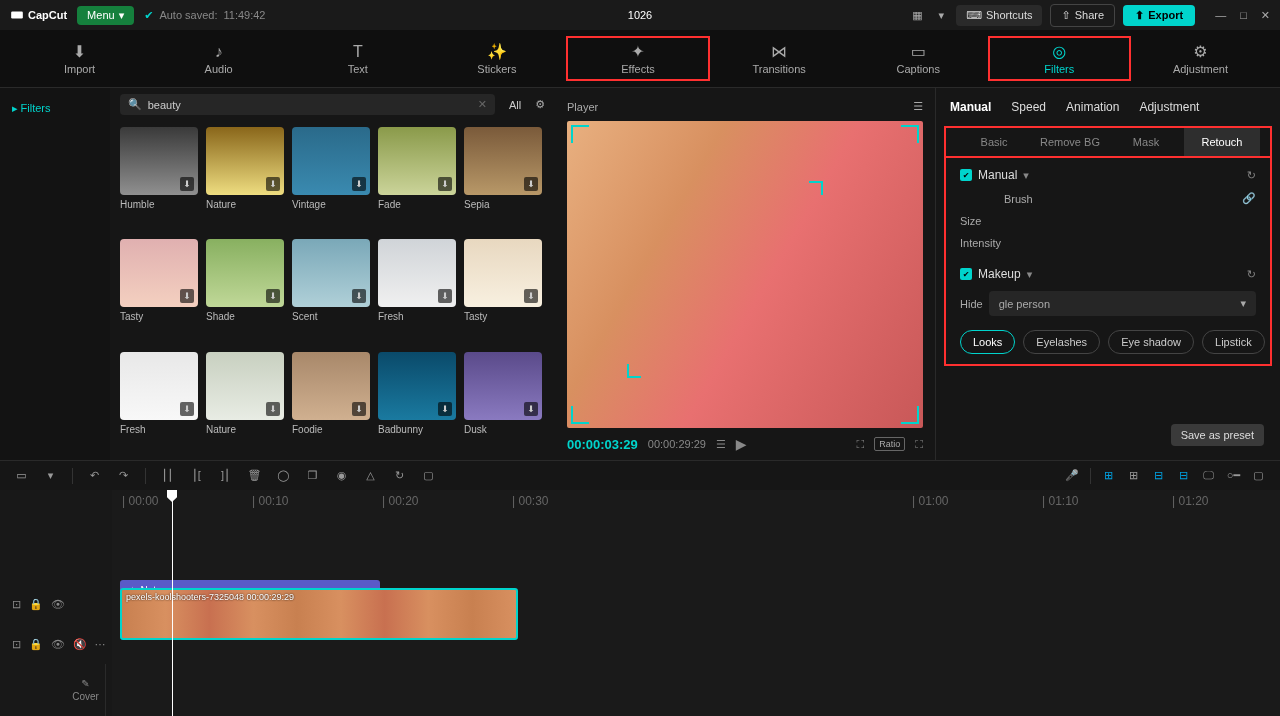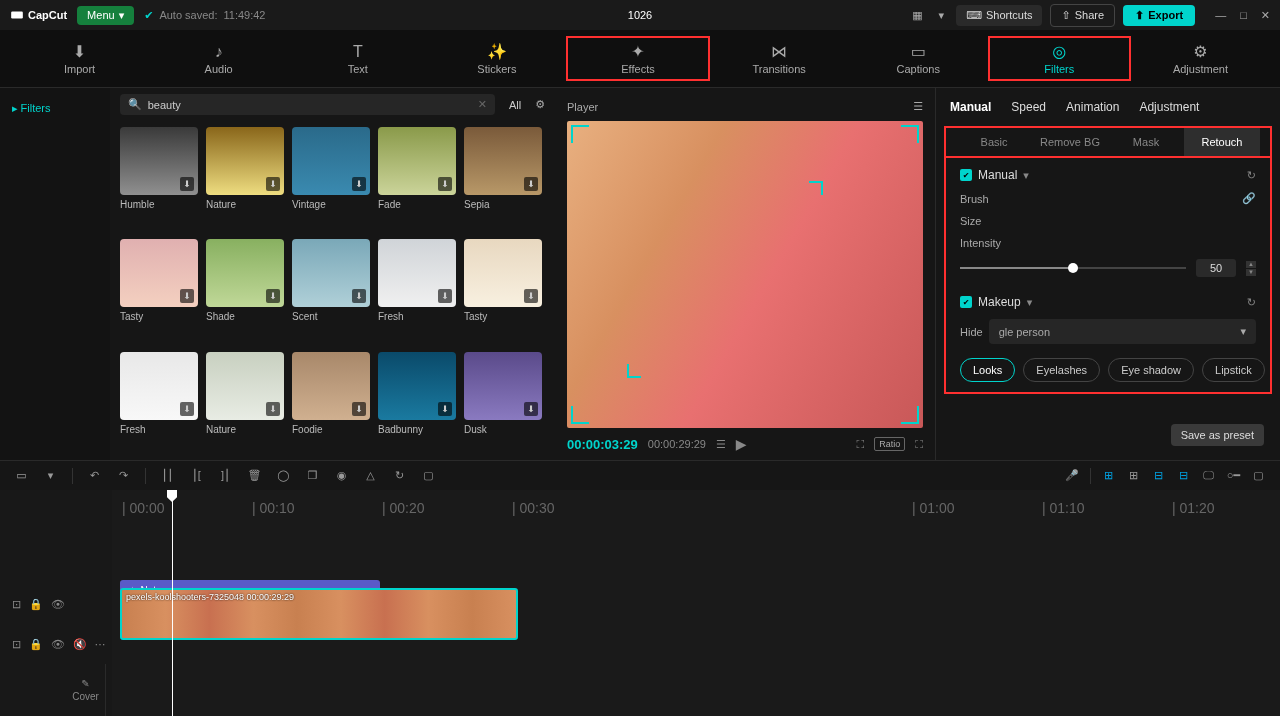--- a/index.html
+++ b/index.html
@@ -89,21 +89,21 @@
 .rp-tab { color:#ddd; cursor:pointer;}
 .rp-tab.active { color:#fff; font-weight:600;}
 .rp-subtabs { display:flex; padding:0 10px; margin:4px 8px 0; border:2px solid #ff3030;}
 .rp-subtab { flex:1; text-align:center; padding:8px 4px; color:#888; cursor:pointer; font-size:11px;}
 .rp-subtab.active { color:#fff; background:#2e2e2e;}
 .rp-body { flex:1; padding:10px 14px; border:2px solid #ff3030; border-top:none; margin:0 8px 8px; display:flex; flex-direction:column; gap:10px; overflow:hidden;}
 .rp-section-hdr { display:flex; align-items:center; gap:6px;}
 .chk { width:12px; height:12px; background:#00d4cc; border-radius:2px; display:flex; align-items:center; justify-content:center; font-size:8px; color:#000;}
 .rp-label { color:#ddd; font-size:12px; font-weight:500;}
 .reset-ic { margin-left:auto; color:#888; cursor:pointer;}
-.row-label { color:#aaa; font-size:11px; display:flex; align-items:center; justify-content:space-between;}
+.row-label { color:#aaa; font-size:11px; display:flex; align-items:center; justify-content:space-between;margin-left:44px;}
 .slider-row { display:flex; align-items:center; gap:10px;}
 .slider { flex:1; height:2px; background:#444; position:relative; cursor:pointer;}
 .slider-fill { position:absolute; left:0; top:0; height:100%; background:#888;}
 .slider-thumb { position:absolute; top:-4px; width:10px; height:10px; background:#fff; border-radius:50%; transform:translateX(-50%);}
 .num-input { background:#2a2a2a; color:#ddd; border:none; width:40px; padding:3px 4px; text-align:center; font-size:11px; border-radius:3px;}
 .stepper { display:flex; flex-direction:column; gap:1px;}
 .stepper span{ width:10px; height:7px; background:#333; font-size:6px; text-align:center; cursor:pointer; color:#888;}
 .dropdown { background:#262626; padding:6px 10px; border-radius:4px; display:flex; justify-content:space-between; align-items:center; cursor:pointer; color:#aaa;}
 .chip-row { display:flex; gap:8px; margin-top:4px;}
 .chip { padding:5px 12px; border:1px solid #444; border-radius:14px; font-size:11px; color:#ccc; cursor:pointer; white-space:nowrap;}
@@ -118,21 +118,21 @@
 .tl-right { margin-left:auto; display:flex; gap:10px; align-items:center;}
 .tl-right .blue { color:#00a0e0;}
 
 .timeline-area { height:286px; background:#1a1a1a; display:flex;}
 .tl-left { width:112px; background:#181818; display:flex; flex-direction:column; padding-top:4px;}
 .tl-ruler-sp{height:22px;}
 .track-head { height:40px; display:flex; align-items:center; gap:8px; padding:0 12px; color:#888;}
 .cover-head { display:flex; flex-direction:column; align-items:center; justify-content:center; gap:2px; color:#888; font-size:10px; border-right:1px solid #2a2a2a; width:40px; height:52px; margin-left:auto; margin-right:6px;}
 .tl-body { flex:1; position:relative; overflow:hidden;}
 .ruler { height:22px; display:flex; align-items:center; position:relative; color:#666; font-size:9px;}
-.ruler-label { position:absolute; top:10px; font-size:14px;}
+.ruler-label { position:absolute; top:4px; font-size:12px;}
 .playhead { position:absolute; top:0; bottom:0; width:1px; background:#fff; left:60px; z-index:5;}
 .playhead-head{ position:absolute; top:0; left:-5px; width:10px; height:12px; background:#fff; clip-path:polygon(0 0,100% 0,100% 60%,50% 100%,0 60%);}
 .track-lane { position:relative; height:24px; margin-top:68px;}
 .nature-clip { position:absolute; left:8px; top:0; height:20px; width:260px; background:#5a5ac8; border-radius:3px; display:flex; align-items:center; padding:0 8px; color:#fff; font-size:10px; gap:4px;}
 .video-track { position:absolute; left:8px; top:98px; height:52px; width:398px; border:2px solid #00d4cc; border-radius:3px; overflow:hidden; background:linear-gradient(90deg,#c88050,#d89060,#c87050,#d89060,#c88050,#d89060,#c87050,#d89060,#c88050,#d89060);}
 .video-track-label { position:absolute; top:2px; left:4px; font-size:9px; color:#fff; text-shadow:0 0 2px #000;}
 
 svg.ic{width:14px;height:14px;fill:currentColor;}
 </style>
 </head>
@@ -376,31 +376,20 @@
         <span class="rp-label">Manual</span>
         <span style="color:#888;">▾</span>
         <span class="reset-ic">↻</span>
       </div>
       <div class="row-label">
         <span>Brush</span>
         <span style="color:#666;">🔗</span>
       </div>
       <div style="color:#aaa;">Size</div>
       <div style="color:#aaa;">Intensity</div>
-      <div class="slider-row">
-        <div class="slider">
-          <div class="slider-fill" style="width:50%;"></div>
-          <div class="slider-thumb" style="left:50%;"></div>
-        </div>
-        <input class="num-input" value="50" style="">
-        <div class="stepper">
-              <span>▲</span>
-              <span>▼</span>
-            </div>
-      </div>
 
       <div class="rp-section-hdr" style="margin-top:8px;">
         <span class="chk">✔</span>
         <span class="rp-label">Makeup</span>
         <span style="color:#888;">▾</span>
         <span class="reset-ic">↻</span>
       </div>
       <div style="display:flex; gap:6px; align-items:center;">
         <span style="color:#aaa;">Hide</span>
         <div class="dropdown" style="flex:1;">

